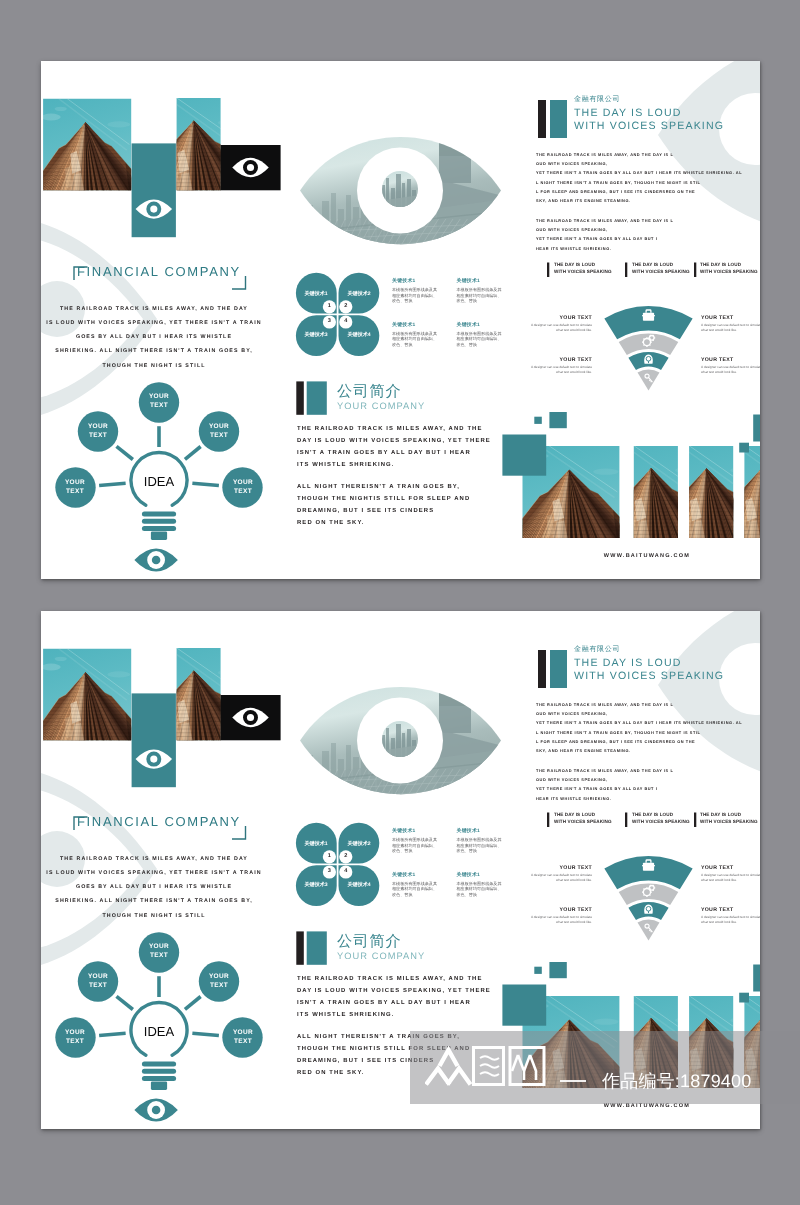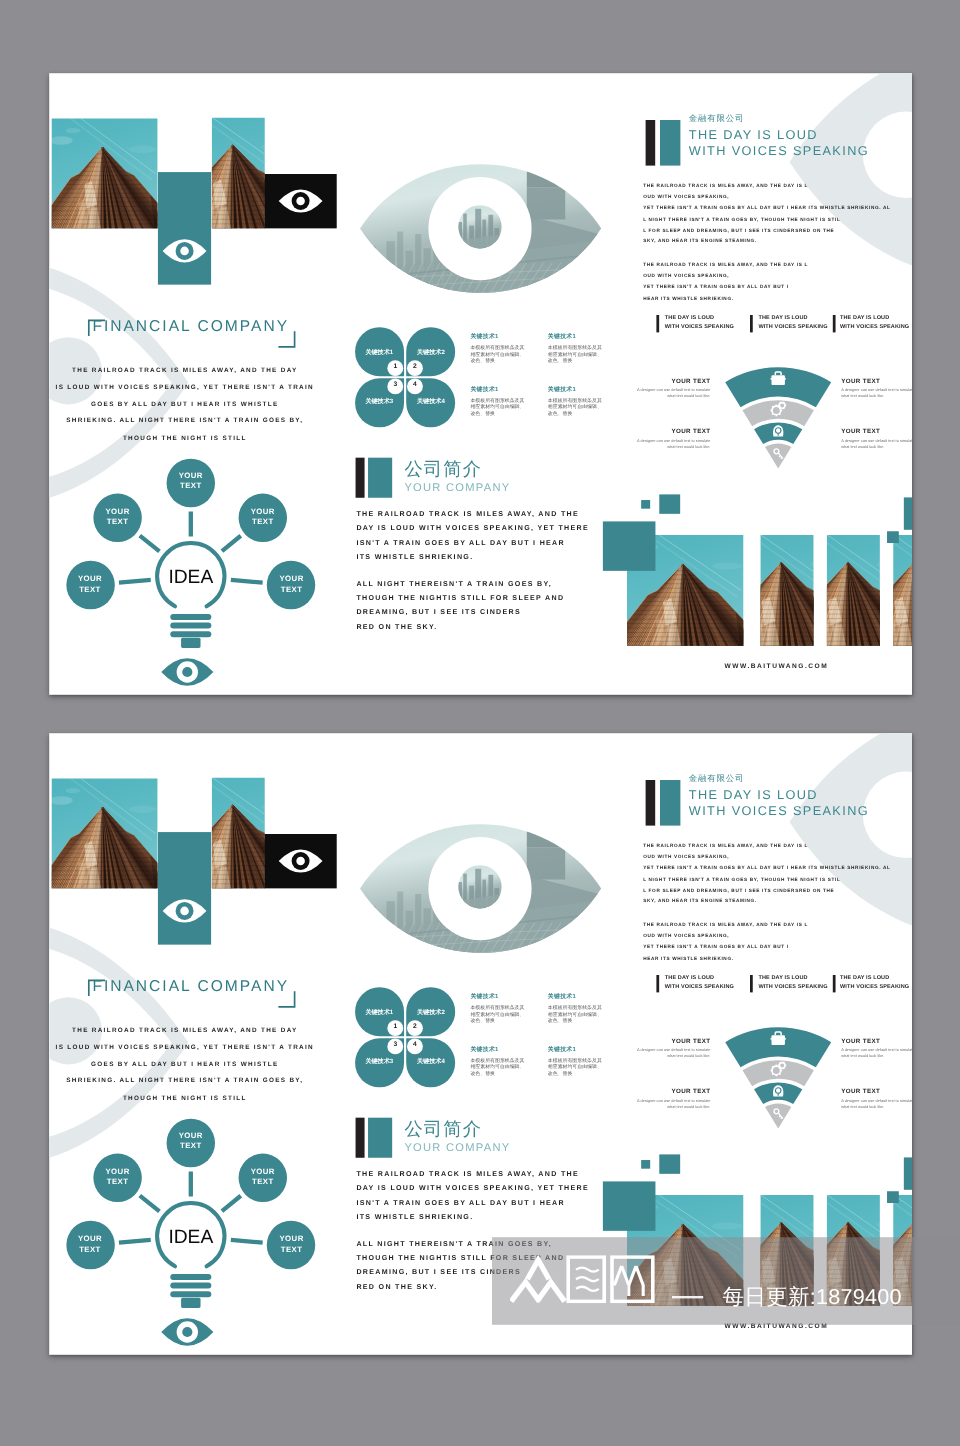--- a/index.html
+++ b/index.html
@@ -36,21 +36,21 @@
 .cap{top:199.5px;font-size:4.6px;color:#231f20;font-weight:700;letter-spacing:0.1px;
      line-height:7.4px;white-space:nowrap;}
 
 
 .fin-title{left:36px;top:203px;font-size:13px;color:#2f7b84;letter-spacing:1.65px;
            font-weight:400;white-space:nowrap;}
 .fin-body{left:0px;top:241px;width:226px;text-align:center;font-size:5.3px;color:#231f20;
           font-weight:700;letter-spacing:1.1px;line-height:14.15px;white-space:nowrap;}
 
 
-.idea-c{width:80px;text-align:center;font-size:16px;color:#0b0b0c;
+.idea-c{width:80px;text-align:center;font-size:13px;color:#0b0b0c;
         letter-spacing:0px;font-weight:400;line-height:22px;}
 .idea-n{width:60px;text-align:center;font-size:6.5px;color:#ffffff;font-weight:700;
         letter-spacing:0.35px;line-height:8.6px;}
 
 
 
 .petal-l{width:52px;text-align:center;font-size:5.1px;color:#ffffff;font-weight:700;
          letter-spacing:0px;}
 .petal-n{width:16px;text-align:center;font-size:5.6px;color:#231f20;font-weight:700;}
 
@@ -1307,15 +1307,15 @@
     <path d="M55 20 q5 -3.4 10 0 q4.5 3.4 9 0" fill="none" stroke="#ffffff" stroke-width="1.9"></path>
     <path d="M55 28 q5 -3.4 10 0 q4.5 3.4 9 0" fill="none" stroke="#ffffff" stroke-width="1.9"></path>
 
     <rect x="85" y="1.5" width="34" height="37" fill="none" stroke="#ffffff" stroke-width="3"></rect>
     <path d="M93 9 L99 25 L99 34" fill="none" stroke="#ffffff" stroke-width="2.6"></path>
     <path d="M105 9 L99 25" fill="none" stroke="#ffffff" stroke-width="2.6"></path>
     <path d="M105 9 L111 25 L111 34" fill="none" stroke="#ffffff" stroke-width="2.6"></path>
     <path d="M93 9 L87 25" fill="none" stroke="#ffffff" stroke-width="2.6"></path>
   </svg>
   <div class="wm-rule"></div>
-  <div class="wm-code">每日更新:1879400</div>
+  <div class="wm-code">作品编号:1879400</div>
 </div>
 </div>
 
 </body></html>

